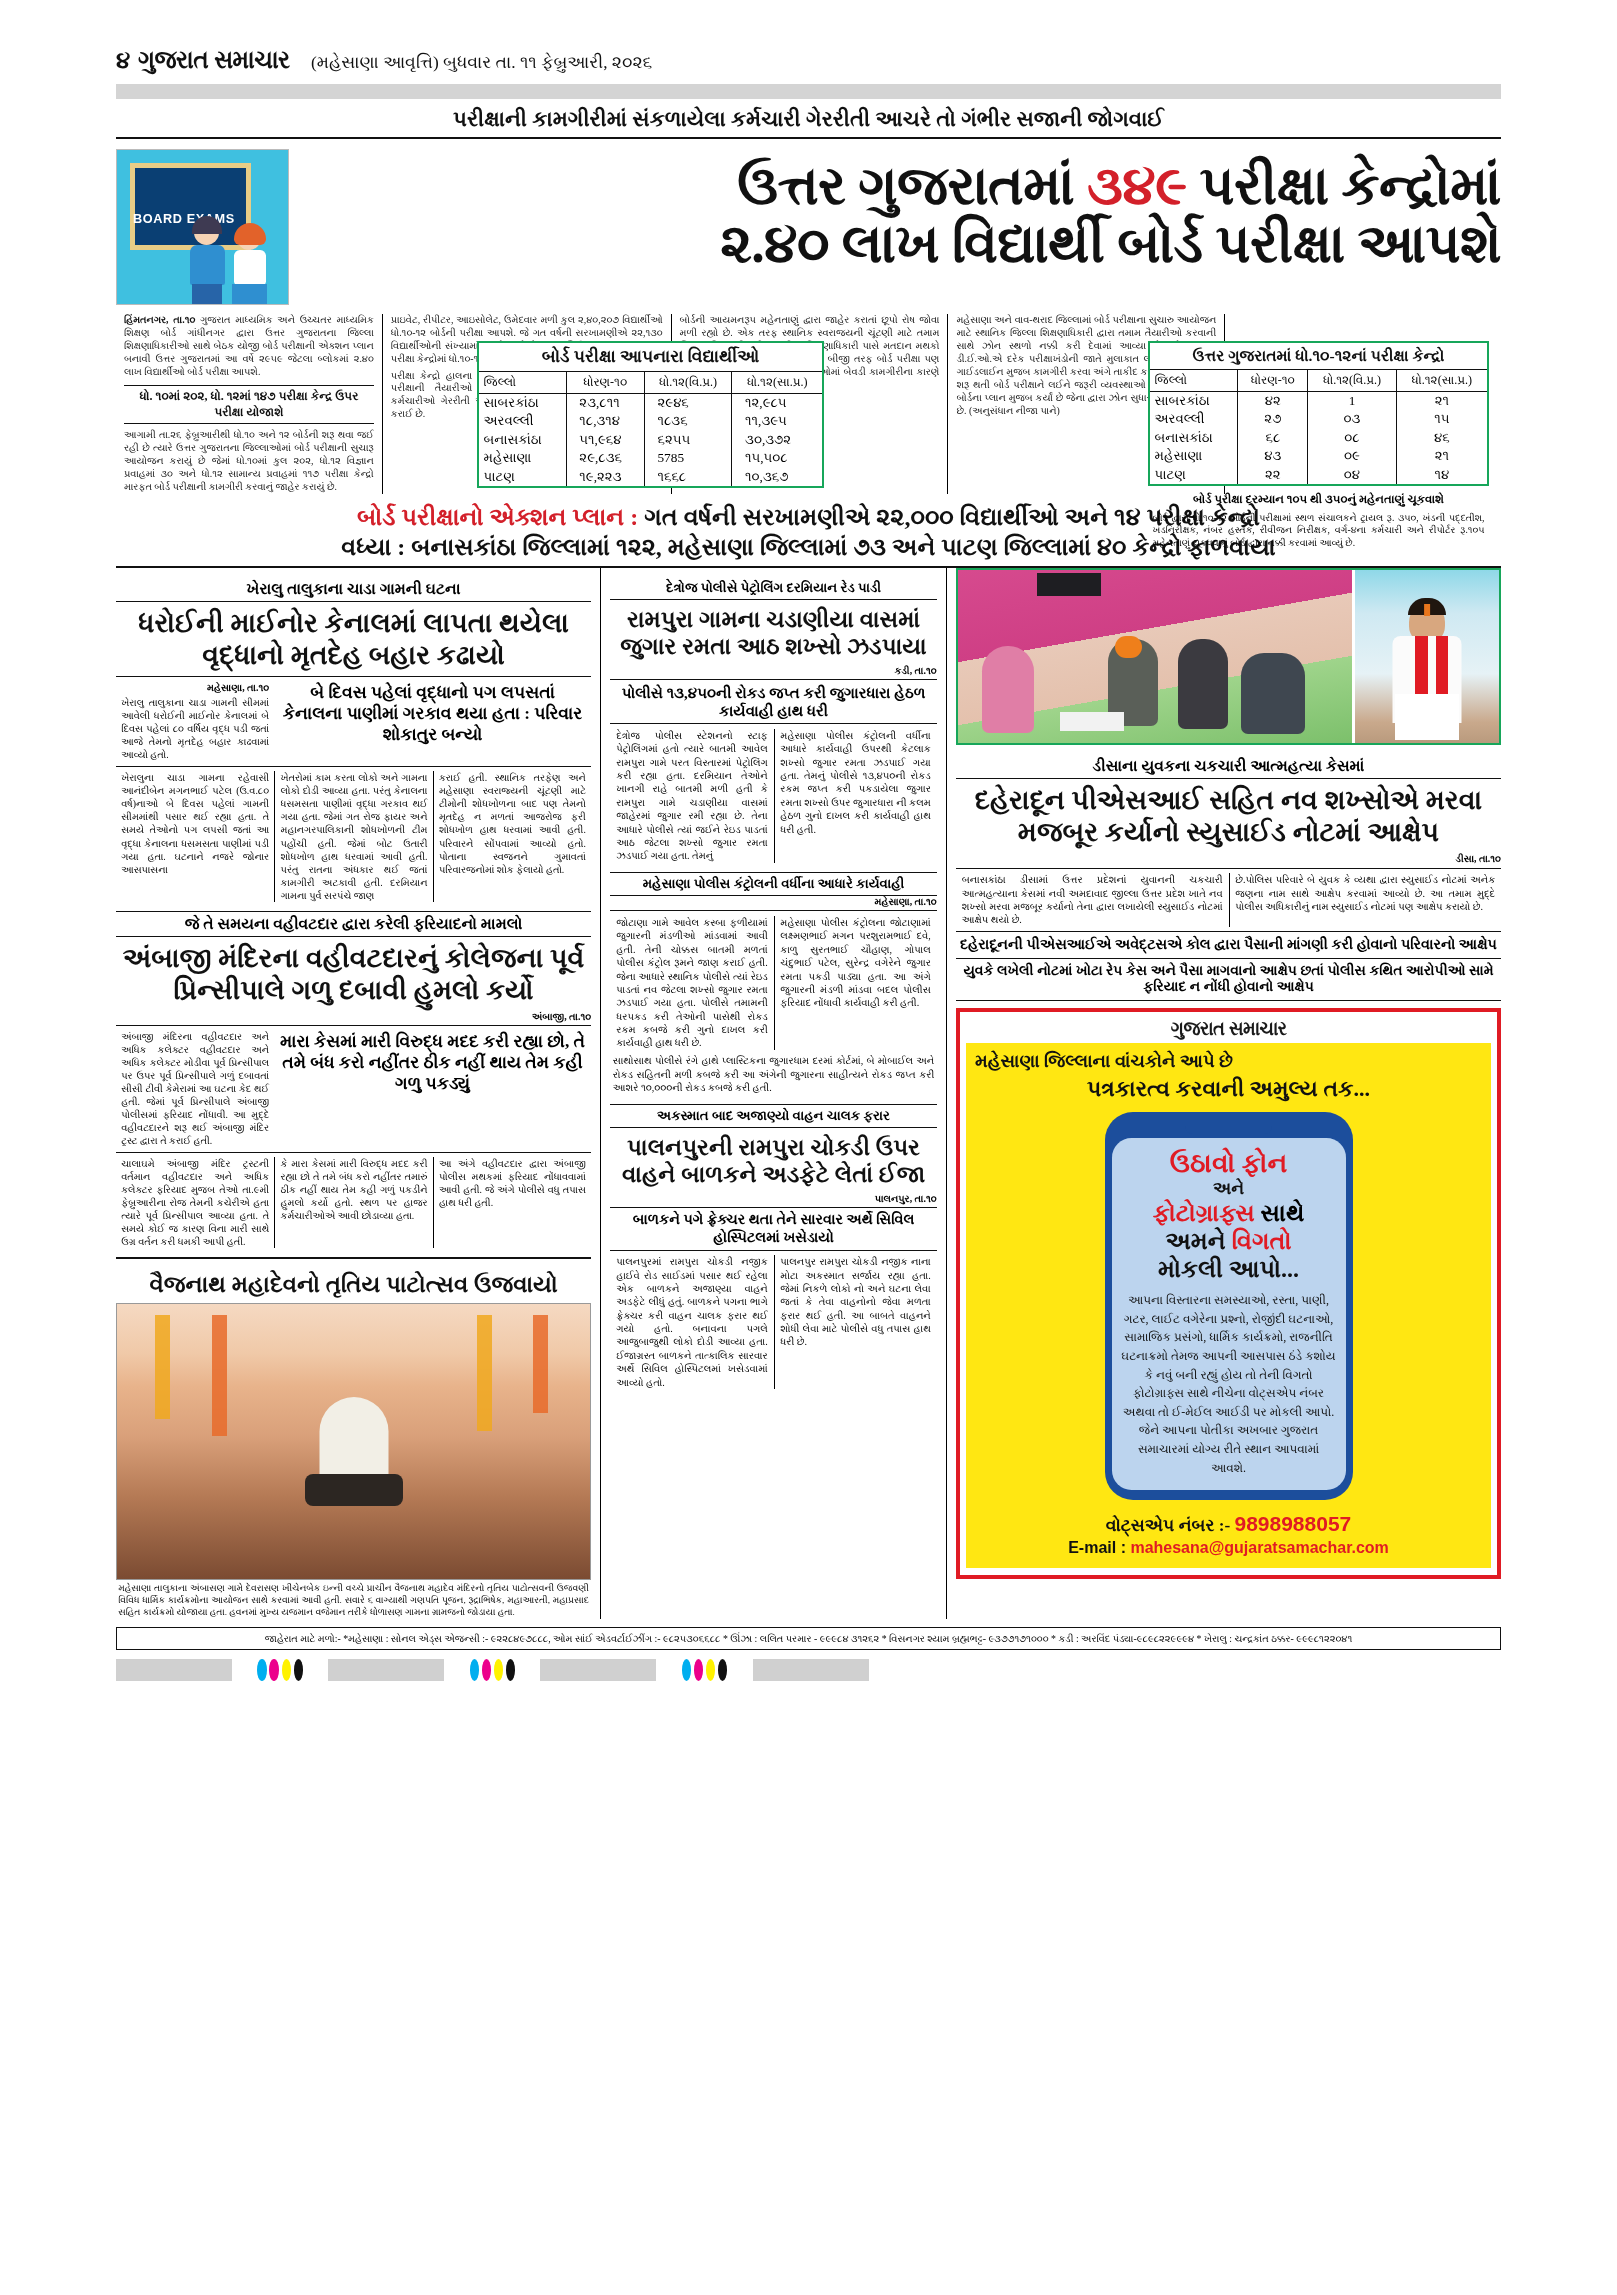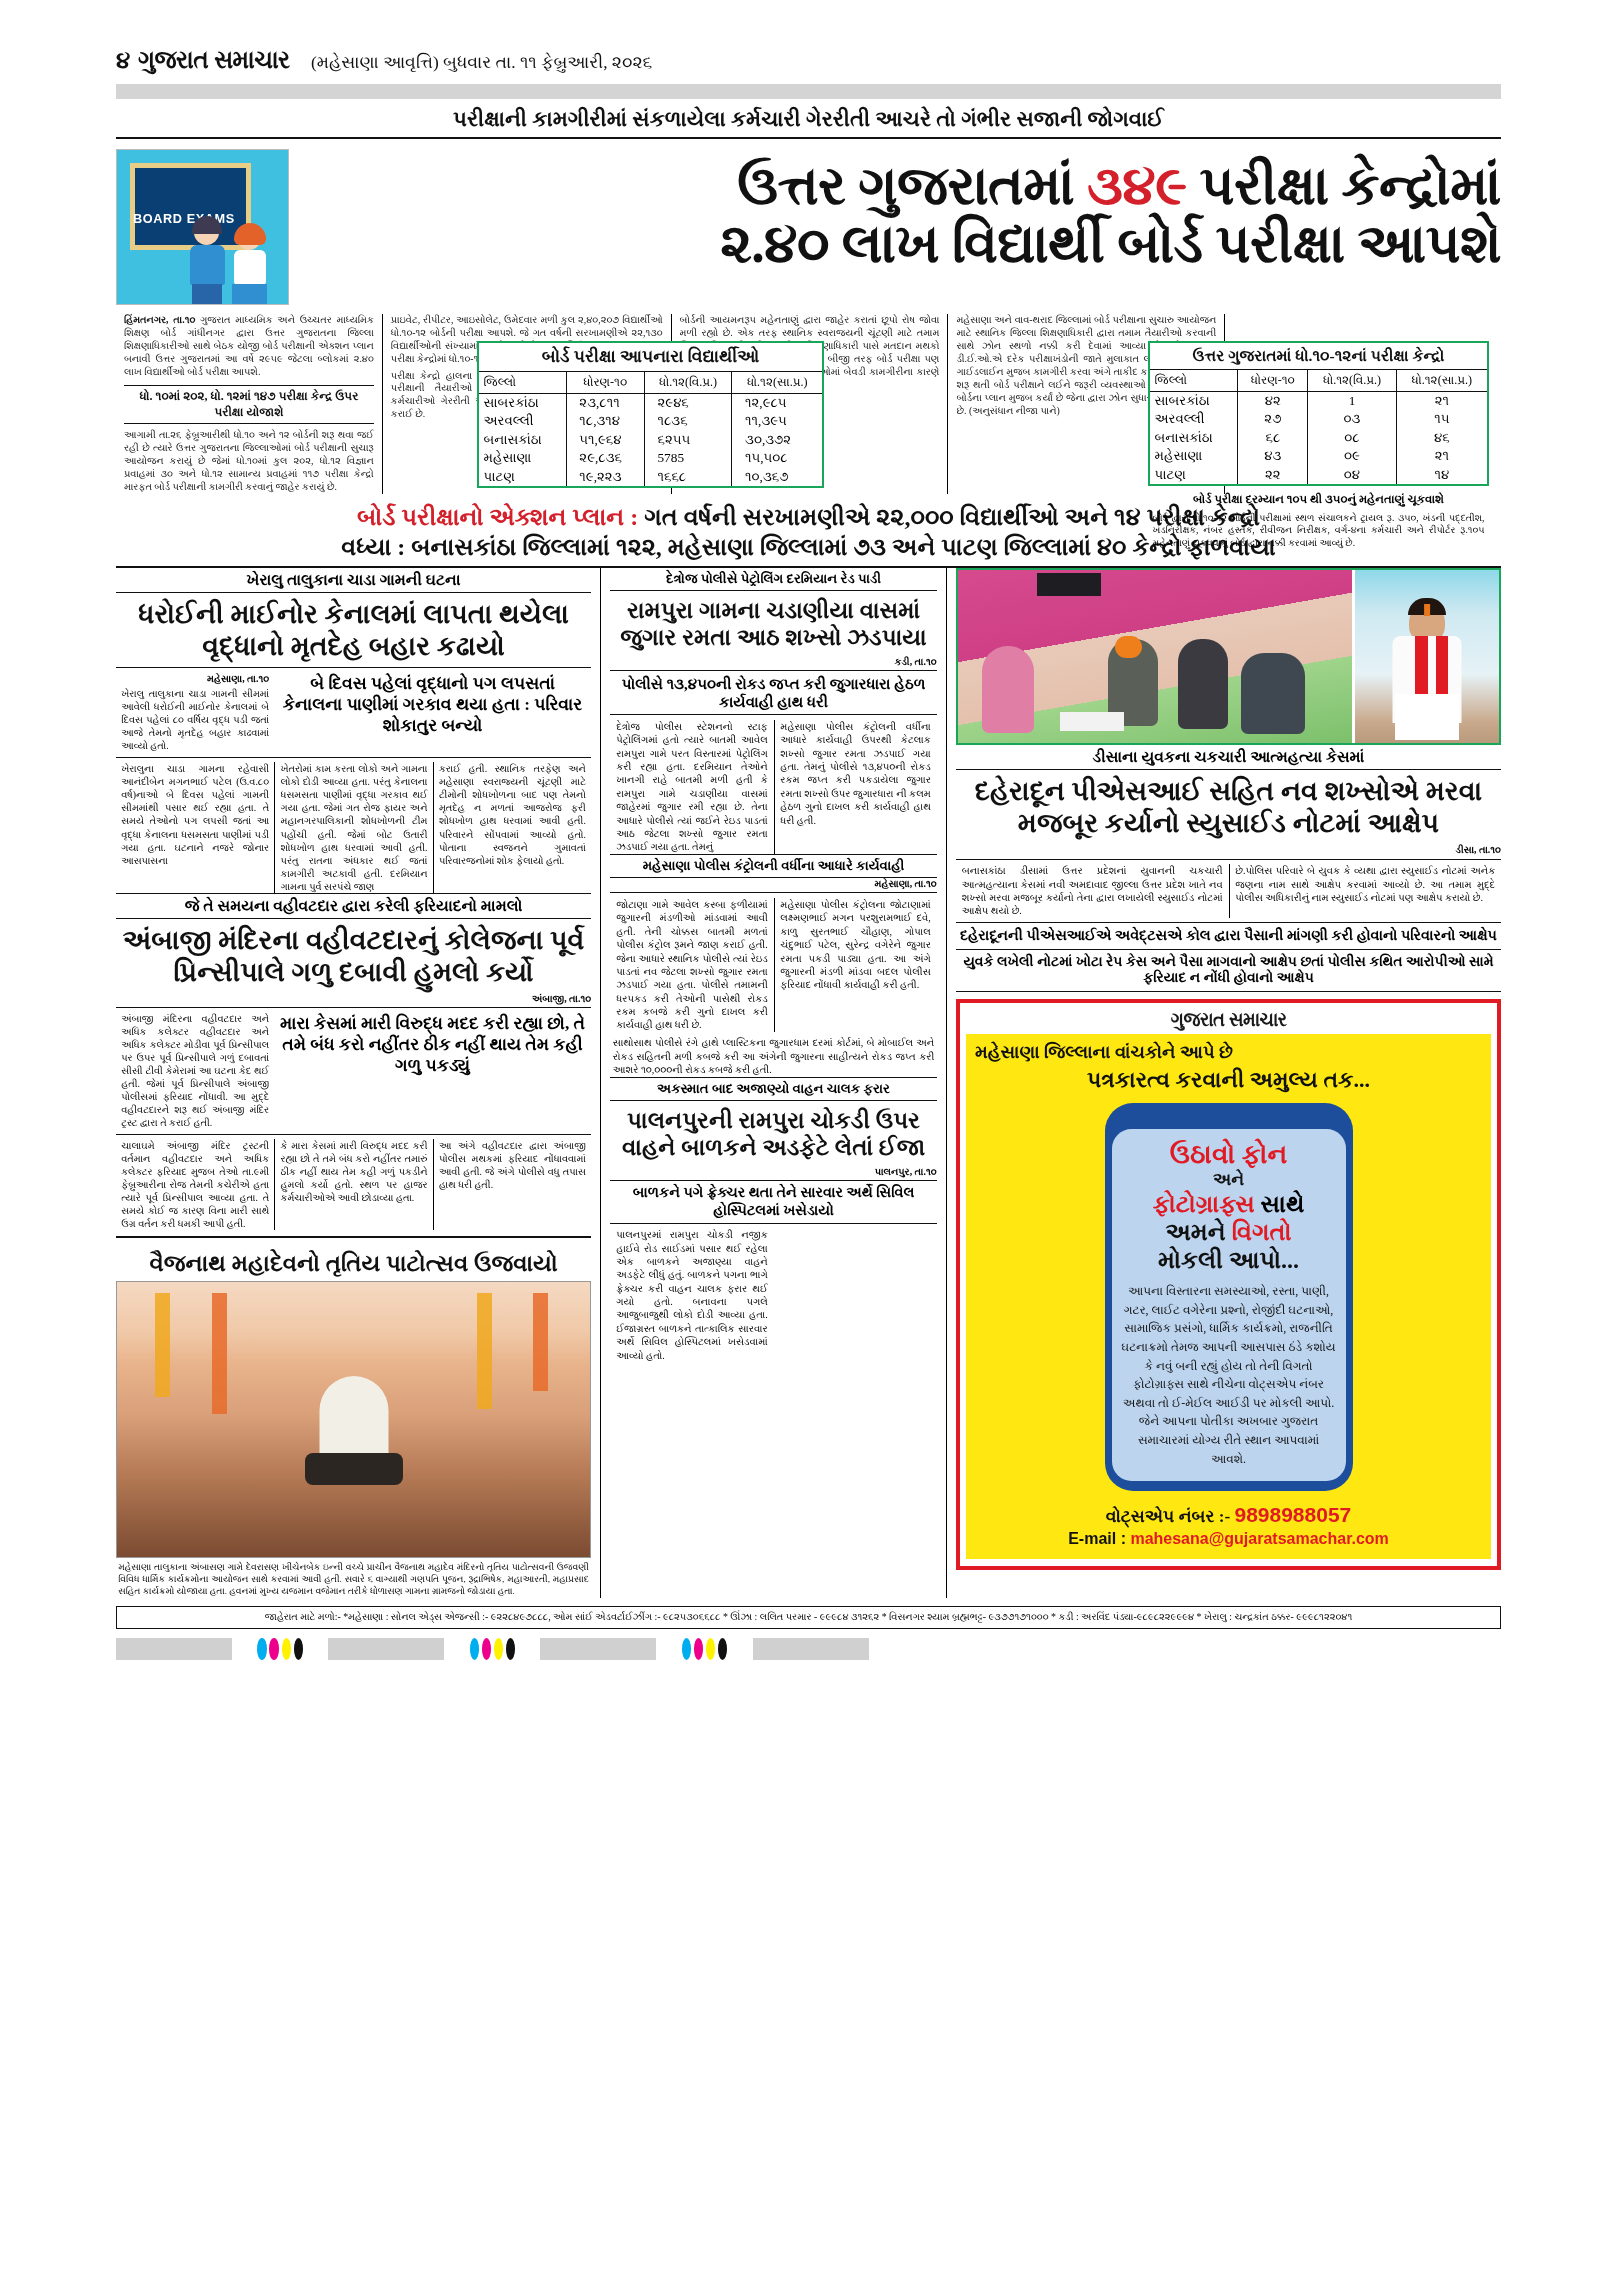--- a/index.html
+++ b/index.html
@@ -97,21 +97,21 @@
   .action-banner .ln2 { font-size: 24px; font-weight:700; line-height:1.24; color:#111;}
   .red-lead { color:#d3202a; }
   .banner-underline { border-bottom: 2.3px solid #111; margin-top:3.5px; }
 
   
   .body-grid { display:flex; margin: 0 116px; }
   .panel-left  { width: 485px; padding-right: 9.2px; }
   .panel-mid   { width: 347px; padding: 0 9.2px; border-left: 1.2px solid #000; border-right:1.2px solid #000;}
   .panel-right { width: 555px; padding-left: 9.2px; }
 
-  .story { margin-top: 0; }
+  .story { margin-top: 9px; }
   .over-head { font-size: 15.6px; font-weight:700; text-align:center; padding: 3.5px 0 2.9px;
                border-top: 1.7px solid #111; border-bottom: 1.7px solid #111; }
   .over-head.nobtop { border-top: none; }
   .main-head { font-size: 27px; font-weight:700; line-height:1.18; text-align:center; padding: 5.8px 0 4.6px; color:#111;}
   .main-head.sm { font-size: 23px; }
   .sub-head { font-size: 17.3px; font-weight:700; line-height:1.2; text-align:center; padding: 2.3px 0 3.5px; }
   .dateline { font-size: 9.8px; text-align:right; font-weight:700; padding-bottom:2.3px; }
 
   .cols2 { display:flex; }
   .cols2 > div { width:50%; padding: 0 5.8px; font-size: 10px; line-height:1.34; text-align:justify; }
@@ -416,20 +416,21 @@
         <div class="cols1" style="margin-top:4.6px;">સાથોસાથ પોલીસે રંગે હાથે પ્લાસ્ટિકના જુગારધામ દરમાં કોર્ટમાં, બે મોબાઈલ અને રોકડ સહિતની મળી કબજે કરી આ અંગેની જુગારના સાહીત્યને રોકડ જપ્ત કરી આશરે ૧૦,૦૦૦ની રોકડ કબજે કરી હતી.</div>
       </div>
 
       <div class="story">
         <div class="over-head" style="font-size:13.3px;">અકસ્માત બાદ અજાણ્યો વાહન ચાલક ફરાર</div>
         <div class="main-head sm">પાલનપુરની રામપુરા ચોકડી ઉપર વાહને બાળકને અડફેટે લેતાં ઈજા</div>
         <div class="dateline">પાલનપુર, તા.૧૦</div>
         <div class="sub-head" style="font-size:14.4px;border-top:1.2px solid #111;border-bottom:1.2px solid #111;padding:3.5px 0;">બાળકને પગે ફ્રેક્ચર થતા તેને સારવાર અર્થે સિવિલ હોસ્પિટલમાં ખસેડાયો</div>
         <div class="cols2" style="margin-top:4.6px;">
           <div>પાલનપુરમાં રામપુરા ચોકડી નજીક હાઈવે રોડ સાઈડમાં પસાર થઈ રહેલા એક બાળકને અજાણ્યા વાહને અડફેટે લીધું હતું. બાળકને પગના ભાગે ફ્રેક્ચર કરી વાહન ચાલક ફરાર થઈ ગયો હતો. બનાવના પગલે આજુબાજુથી લોકો દોડી આવ્યા હતા. ઈજાગ્રસ્ત બાળકને તાત્કાલિક સારવાર અર્થે સિવિલ હોસ્પિટલમાં ખસેડવામાં આવ્યો હતો.</div>
+          <div>પાલનપુર રામપુરા ચોકડી નજીક નાના મોટા અકસ્માત સર્જાય રહ્યા હતા. જેમાં નિકળે લોકો નો અને ઘટના લેવા જતાં કે તેવા વાહનોનો જેવા મળતા ફરાર થઈ હતી. આ બાબતે વાહનને શોધી લેવા માટે પોલીસે વધુ તપાસ હાથ ધરી છે.</div>
         </div>
       </div>
     </div>
 
     <div class="panel-right">
 
       <div class="photo-frame">
         <div class="photo-a">
           <div style="position:absolute;left:6%;top:44%;width:52px;height:87px;border-radius:25.4px 25.4px 7px 7px;background:#e07ea6;"></div>
           <div style="position:absolute;left:38%;top:40%;width:50px;height:87px;border-radius:23px 23px 7px 7px;background:#5a5f58;"></div>

